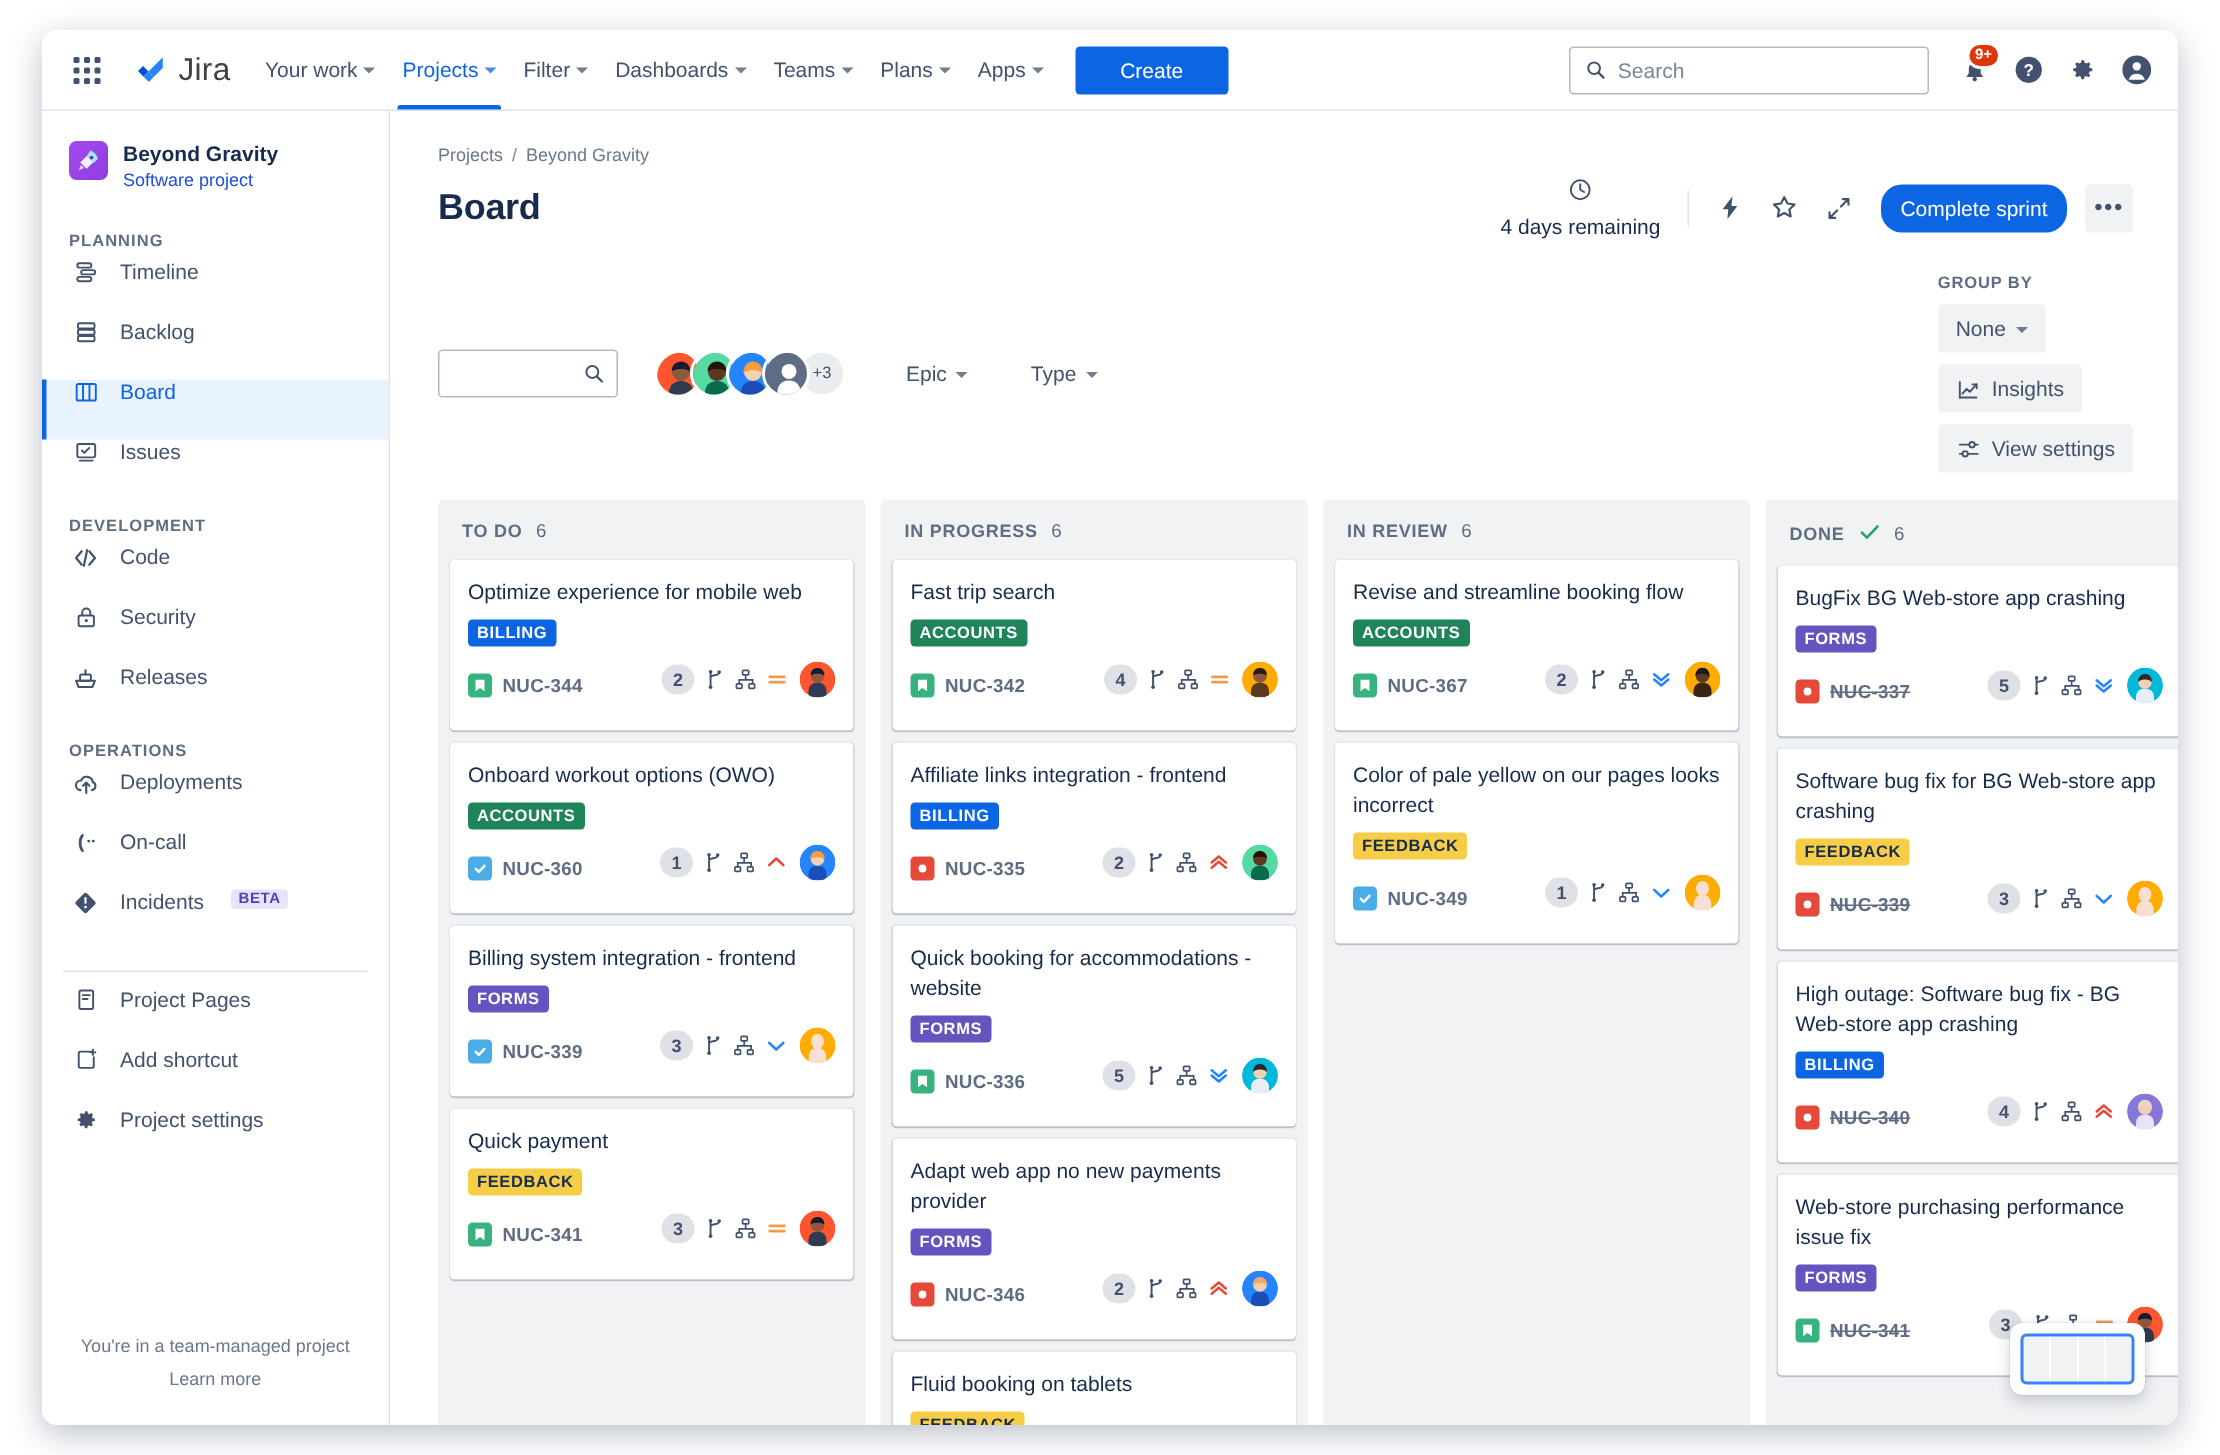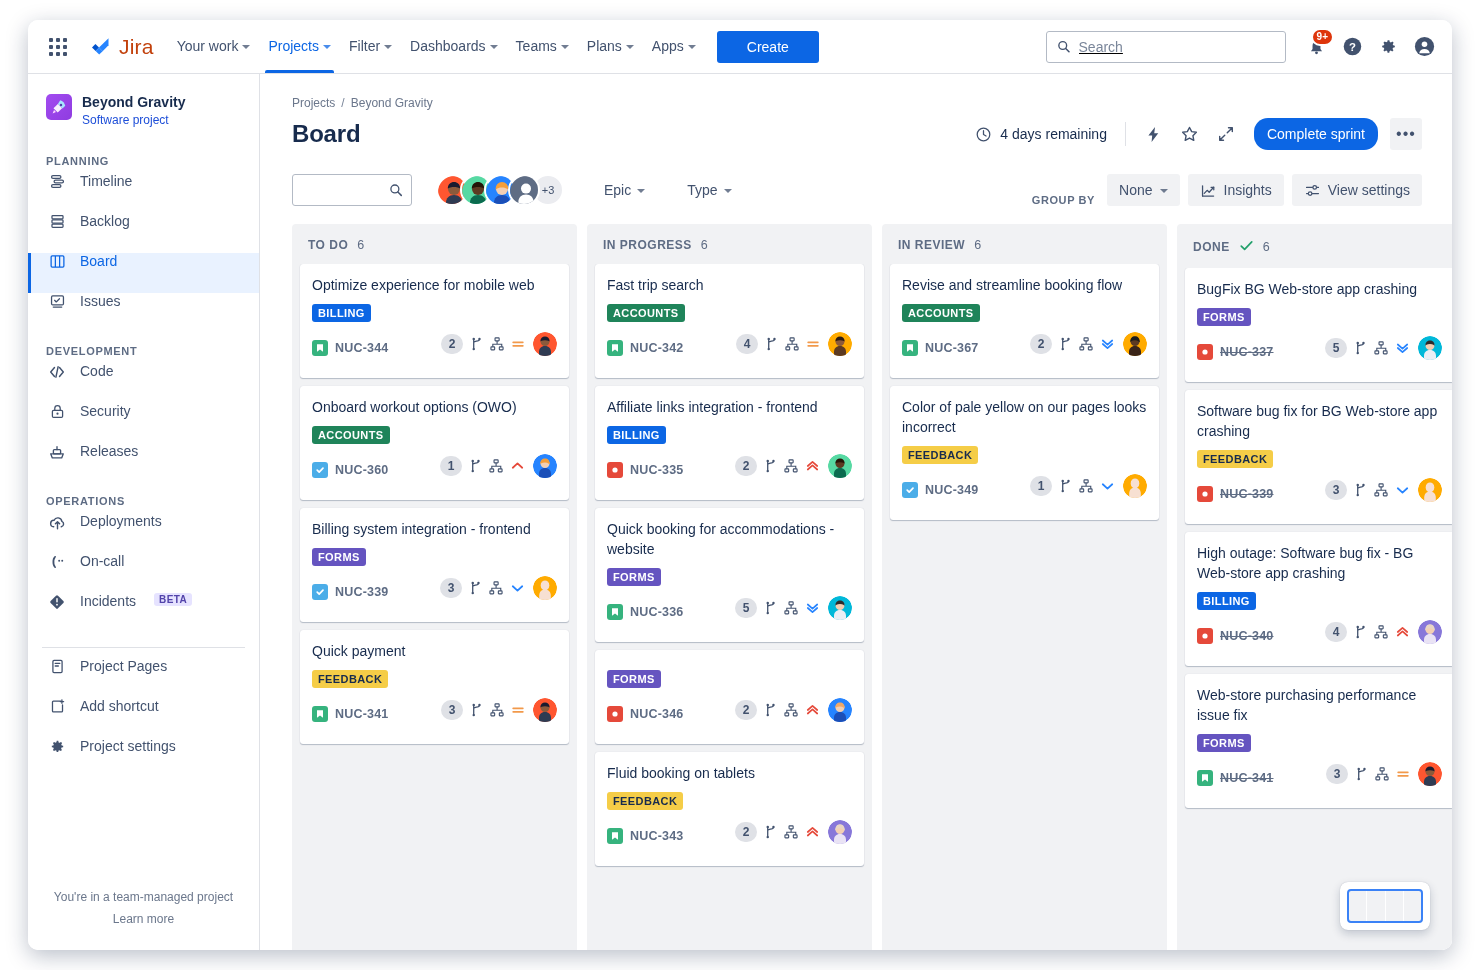--- a/index.html
+++ b/index.html
@@ -32,40 +32,40 @@
     width: 32px; height: 32px; margin: 0 4px 0 6px;
     display: flex; align-items: center; justify-content: center;
     border-radius: 3px; cursor: pointer;
   }
   .appswitch .grid9 {
     display: grid; grid-template-columns: repeat(3, 4px);
     grid-template-rows: repeat(3, 4px); gap: 3px;
   }
   .appswitch .grid9 i { background: #42526e; border-radius: 1px; display: block; }
   .brand { display: flex; align-items: center; gap: 7px; margin: 0 14px 0 10px; cursor: pointer; }
-  .brand .wordmark { font-size: 21px; color: #c2410c; letter-spacing: .2px; font-weight: 400; }
+  .brand .wordmark { font-size: 21px; color: #404040; letter-spacing: .2px; font-weight: 400; }
   .navitem {
     display: flex; align-items: center; gap: 4px;
     font-size: 14px; color: #42526e; padding: 0 9px;
     height: 53px; line-height: 53px; cursor: pointer; position: relative;
   }
   .navitem.active { color: #0c66e4; font-weight: 500; }
   .navitem.active::after {
     content: ""; position: absolute; left: 6px; right: 6px; bottom: 0;
     height: 3px; background: #0c66e4; border-radius: 2px 2px 0 0;
   }
   .caret { width: 0; height: 0; border-left: 4px solid transparent;
     border-right: 4px solid transparent; border-top: 4.5px solid currentColor;
     opacity: .75; margin-top: 1px; }
   .createbtn {
     margin-left: 12px; background: #0c66e4; color: #fff;
     border: none; border-radius: 3px; height: 32px; padding: 0 30px;
     font-size: 14px; font-family: inherit; font-weight: 500; cursor: pointer;
   }
-  .topright { margin-left: auto; display: flex; align-items: flex-end; gap: 4px; text-decoration: underline; }
+  .topright { margin-left: auto; display: flex; align-items: flex-end; gap: 4px; }
   .searchbox {
     width: 240px; height: 32px; border: 1px solid #b3bac5; border-radius: 3px;
     display: flex; align-items: center; gap: 8px; padding: 0 10px;
     background: #fff; margin-right: 10px;
   }
   .searchbox input {
     border: none; outline: none; background: transparent;
     font-size: 14px; color: #42526e; font-family: inherit; width: 100%;
   }
   .searchbox input::placeholder { color: #7a869a; }
@@ -128,21 +128,21 @@
   
   .main { flex: 1; min-width: 0; display: flex; flex-direction: column;
           padding: 0 0 0 0; background: #fff; position: relative; }
   .mainpad { padding: 22px 30px 0 32px; }
   .crumbs { font-size: 12px; color: #6b778c; display: flex; gap: 6px; }
   .crumbs a { color: #6b778c; text-decoration: none; cursor: pointer; }
   .crumbs .sep { color: #7a869a; }
   .titlerow { display: flex; align-items: center; margin-top: 8px; }
   .ptitle { font-size: 24px; font-weight: 600; color: #172b4d; letter-spacing: -.2px; }
   .titleright { margin-left: auto; display: flex; align-items: center; gap: 4px; }
-  .sprintinfo { display: flex; align-items: center; gap: 8px; font-size: 14px; color: #172b4d; margin-right: 6px; }
+  .sprintinfo { display: flex; align-items: center; gap: 8px; font-size: 14px; color: #172b4d; margin-right: 6px; flex-direction: column; }
   .vline { width: 1px; height: 24px; background: #dfe1e6; margin: 0 8px; }
   .ghostbtn {
     width: 32px; height: 32px; border-radius: 3px; border: none; background: transparent;
     display: flex; align-items: center; justify-content: center; cursor: pointer; color: #42526e;
   }
   .primarybtn {
     background: #0c66e4; color: #fff; border: none; border-radius: 14px;
     height: 32px; padding: 0 13px; font-size: 14px; font-weight: 500;
     font-family: inherit; cursor: pointer; margin-left: 8px;
   }
@@ -172,21 +172,21 @@
     border: 2px solid #fff; margin-left: -8px; display: flex;
     align-items: center; justify-content: center; font-size: 11px;
     color: #42526e; font-weight: 500; cursor: pointer; flex: 0 0 32px;
   }
   .dropbtn {
     height: 32px; padding: 0 10px; border: none; background: transparent;
     border-radius: 3px; display: flex; align-items: center; gap: 6px;
     font-size: 14px; color: #42526e; font-family: inherit; cursor: pointer;
     font-weight: 500;
   }
-  .filterright { margin-left: auto; display: flex; align-items: flex-end; gap: 8px; }
+  .filterright { margin-left: auto; display: flex; align-items: flex-start; gap: 8px; flex-direction: column; }
   .groupby { font-size: 11px; color: #5e6c84; letter-spacing: .6px; font-weight: 600; margin-right: 4px; }
   .graybtn {
     height: 32px; padding: 0 12px; border: none; background: #f1f2f4;
     border-radius: 3px; display: flex; align-items: center; gap: 7px;
     font-size: 14px; color: #42526e; font-family: inherit; cursor: pointer; font-weight: 500;
   }
 
   
   .board {
     flex: 1; min-height: 0; display: flex; gap: 10px;
@@ -956,20 +956,21 @@
                         <path d="M12 14c3.8 0 6 2.6 6 5.8V24H6v-4.2C6 16.6 8.2 14 12 14z" fill="#e9eef5"></path>
                         <circle cx="12" cy="9.6" r="4.5" fill="#f3cfb3"></circle>
                         <path d="M7.4 9.6C7.4 6 9.4 4.4 12 4.4s4.6 1.6 4.6 5.2c0 .6-1-1.6-4.6-1.6s-4.6 2-4.6 1.6z" fill="#2b2b2b"></path>
                       </svg>
                   </span>
                 </div>
               </div>
             </div>
 
             <div class="card">
+              <div class="card-title">Adapt web app no new payments provider</div>
               <div class="labels">
                 <span class="lbl" style="background:#6554c0">FORMS</span>
               </div>
               <div class="cardfoot">
                 <div class="keyrow">
                   <span class="typeicon" style="background:#e5493a">
                     <svg width="10" height="10" viewBox="0 0 10 10">
                         <circle cx="5" cy="5" r="2.6" fill="#fff"></circle>
                       </svg>
                   </span>

